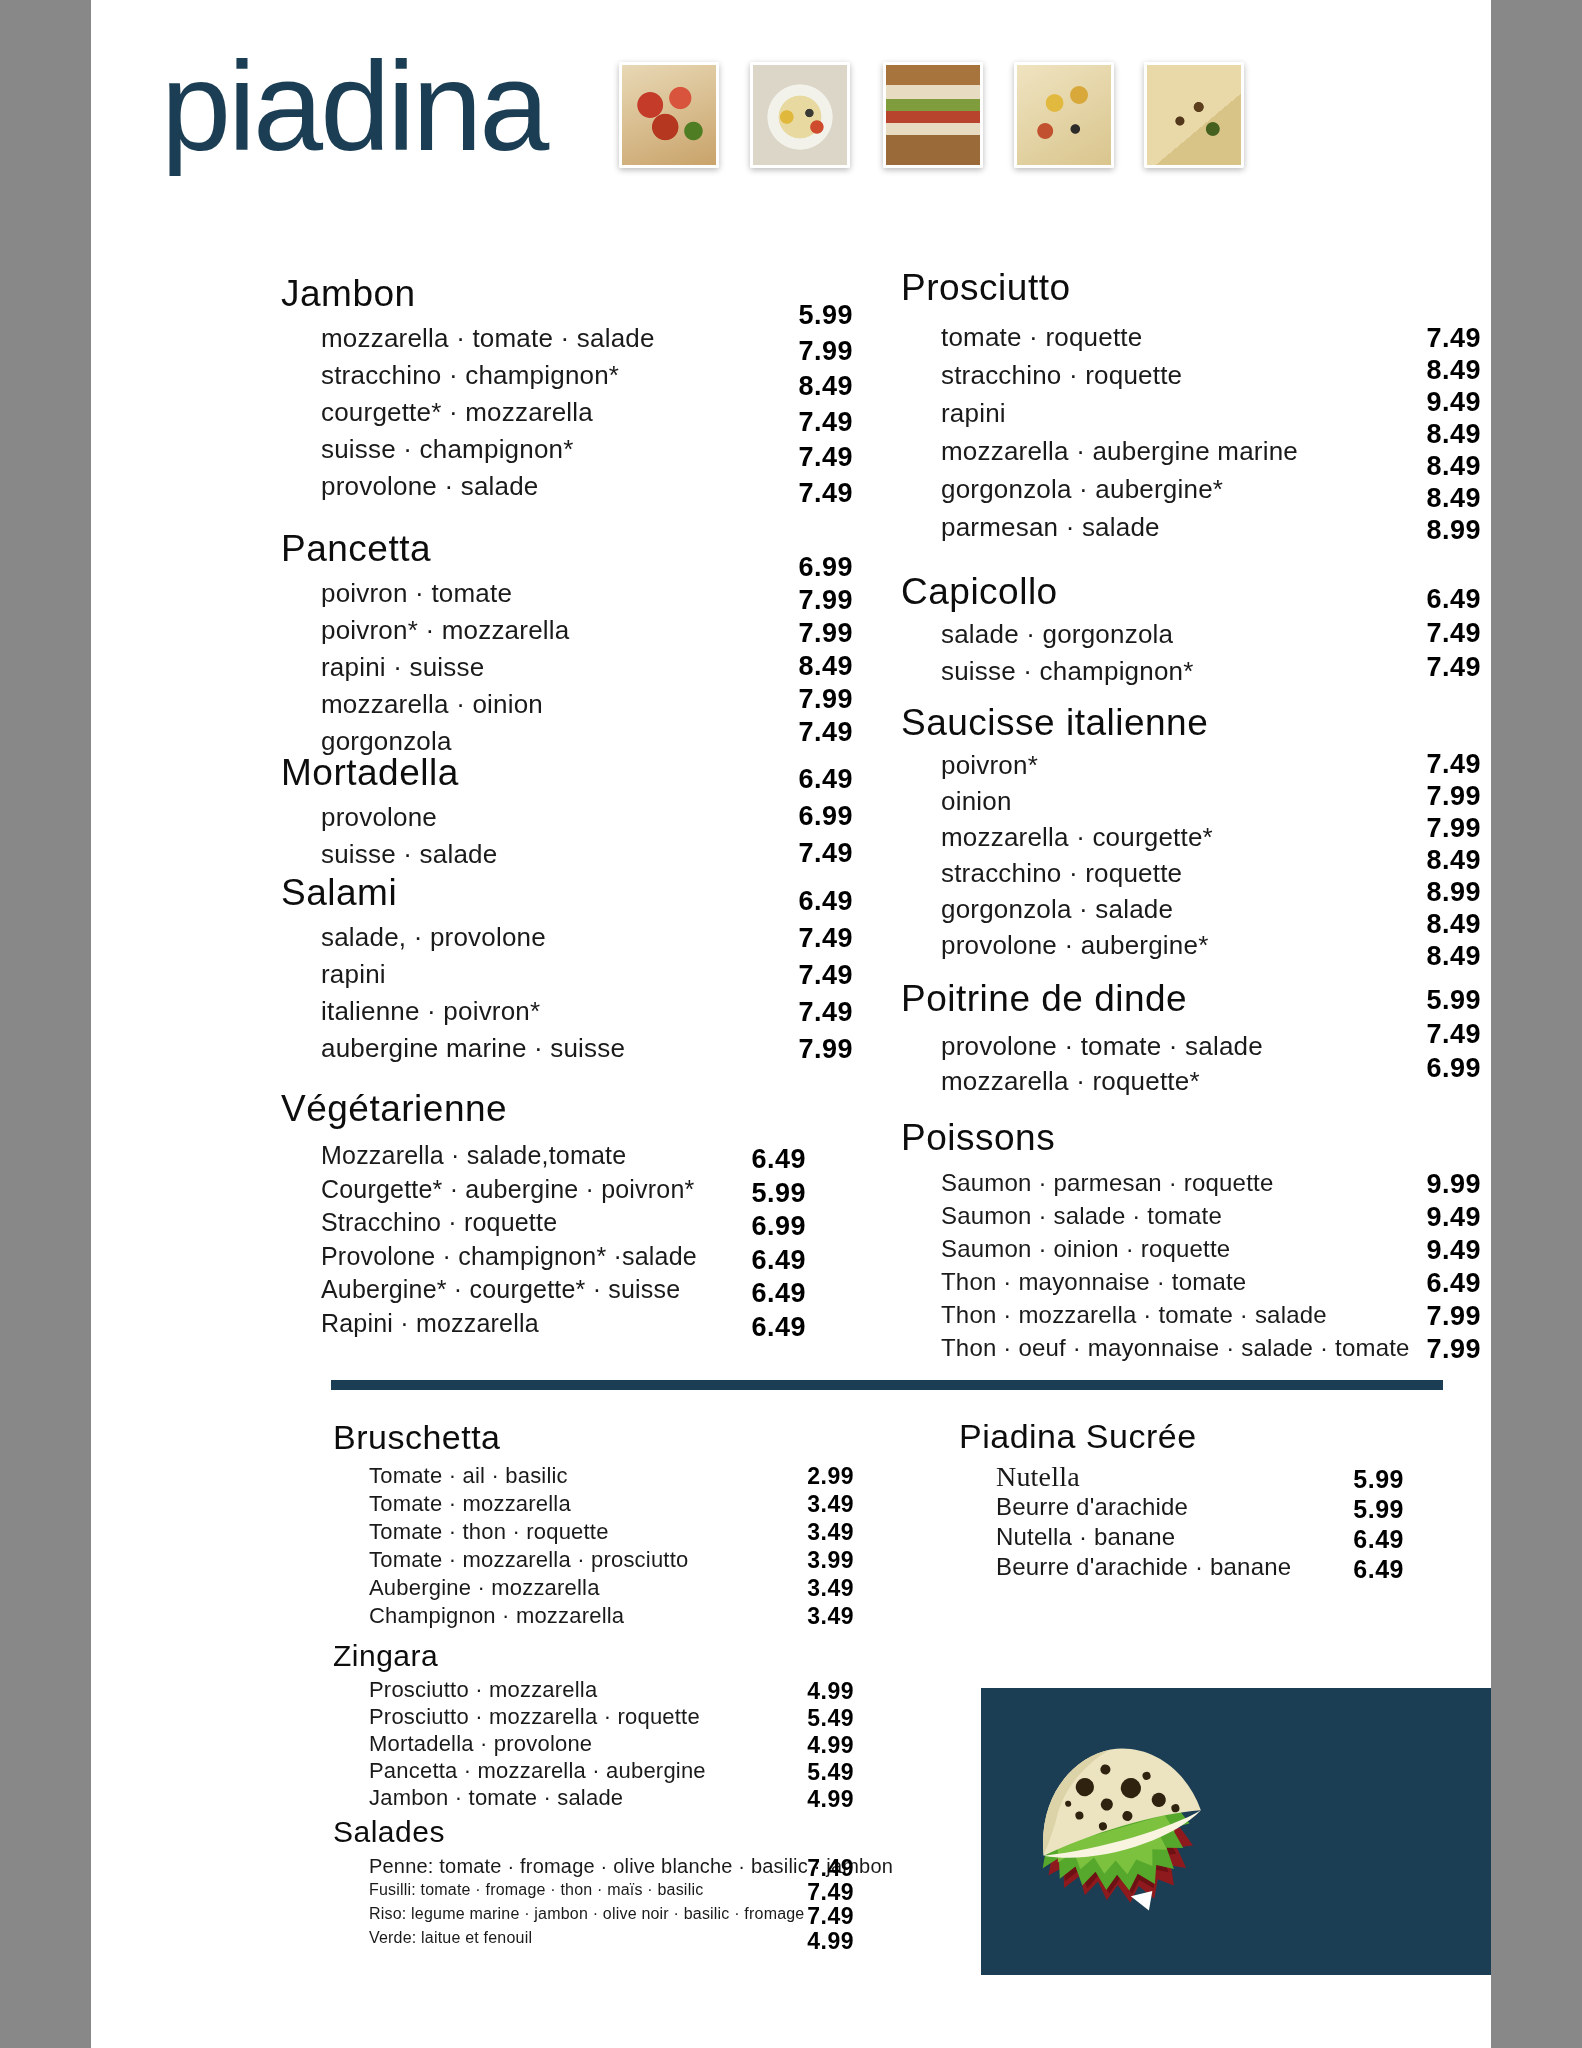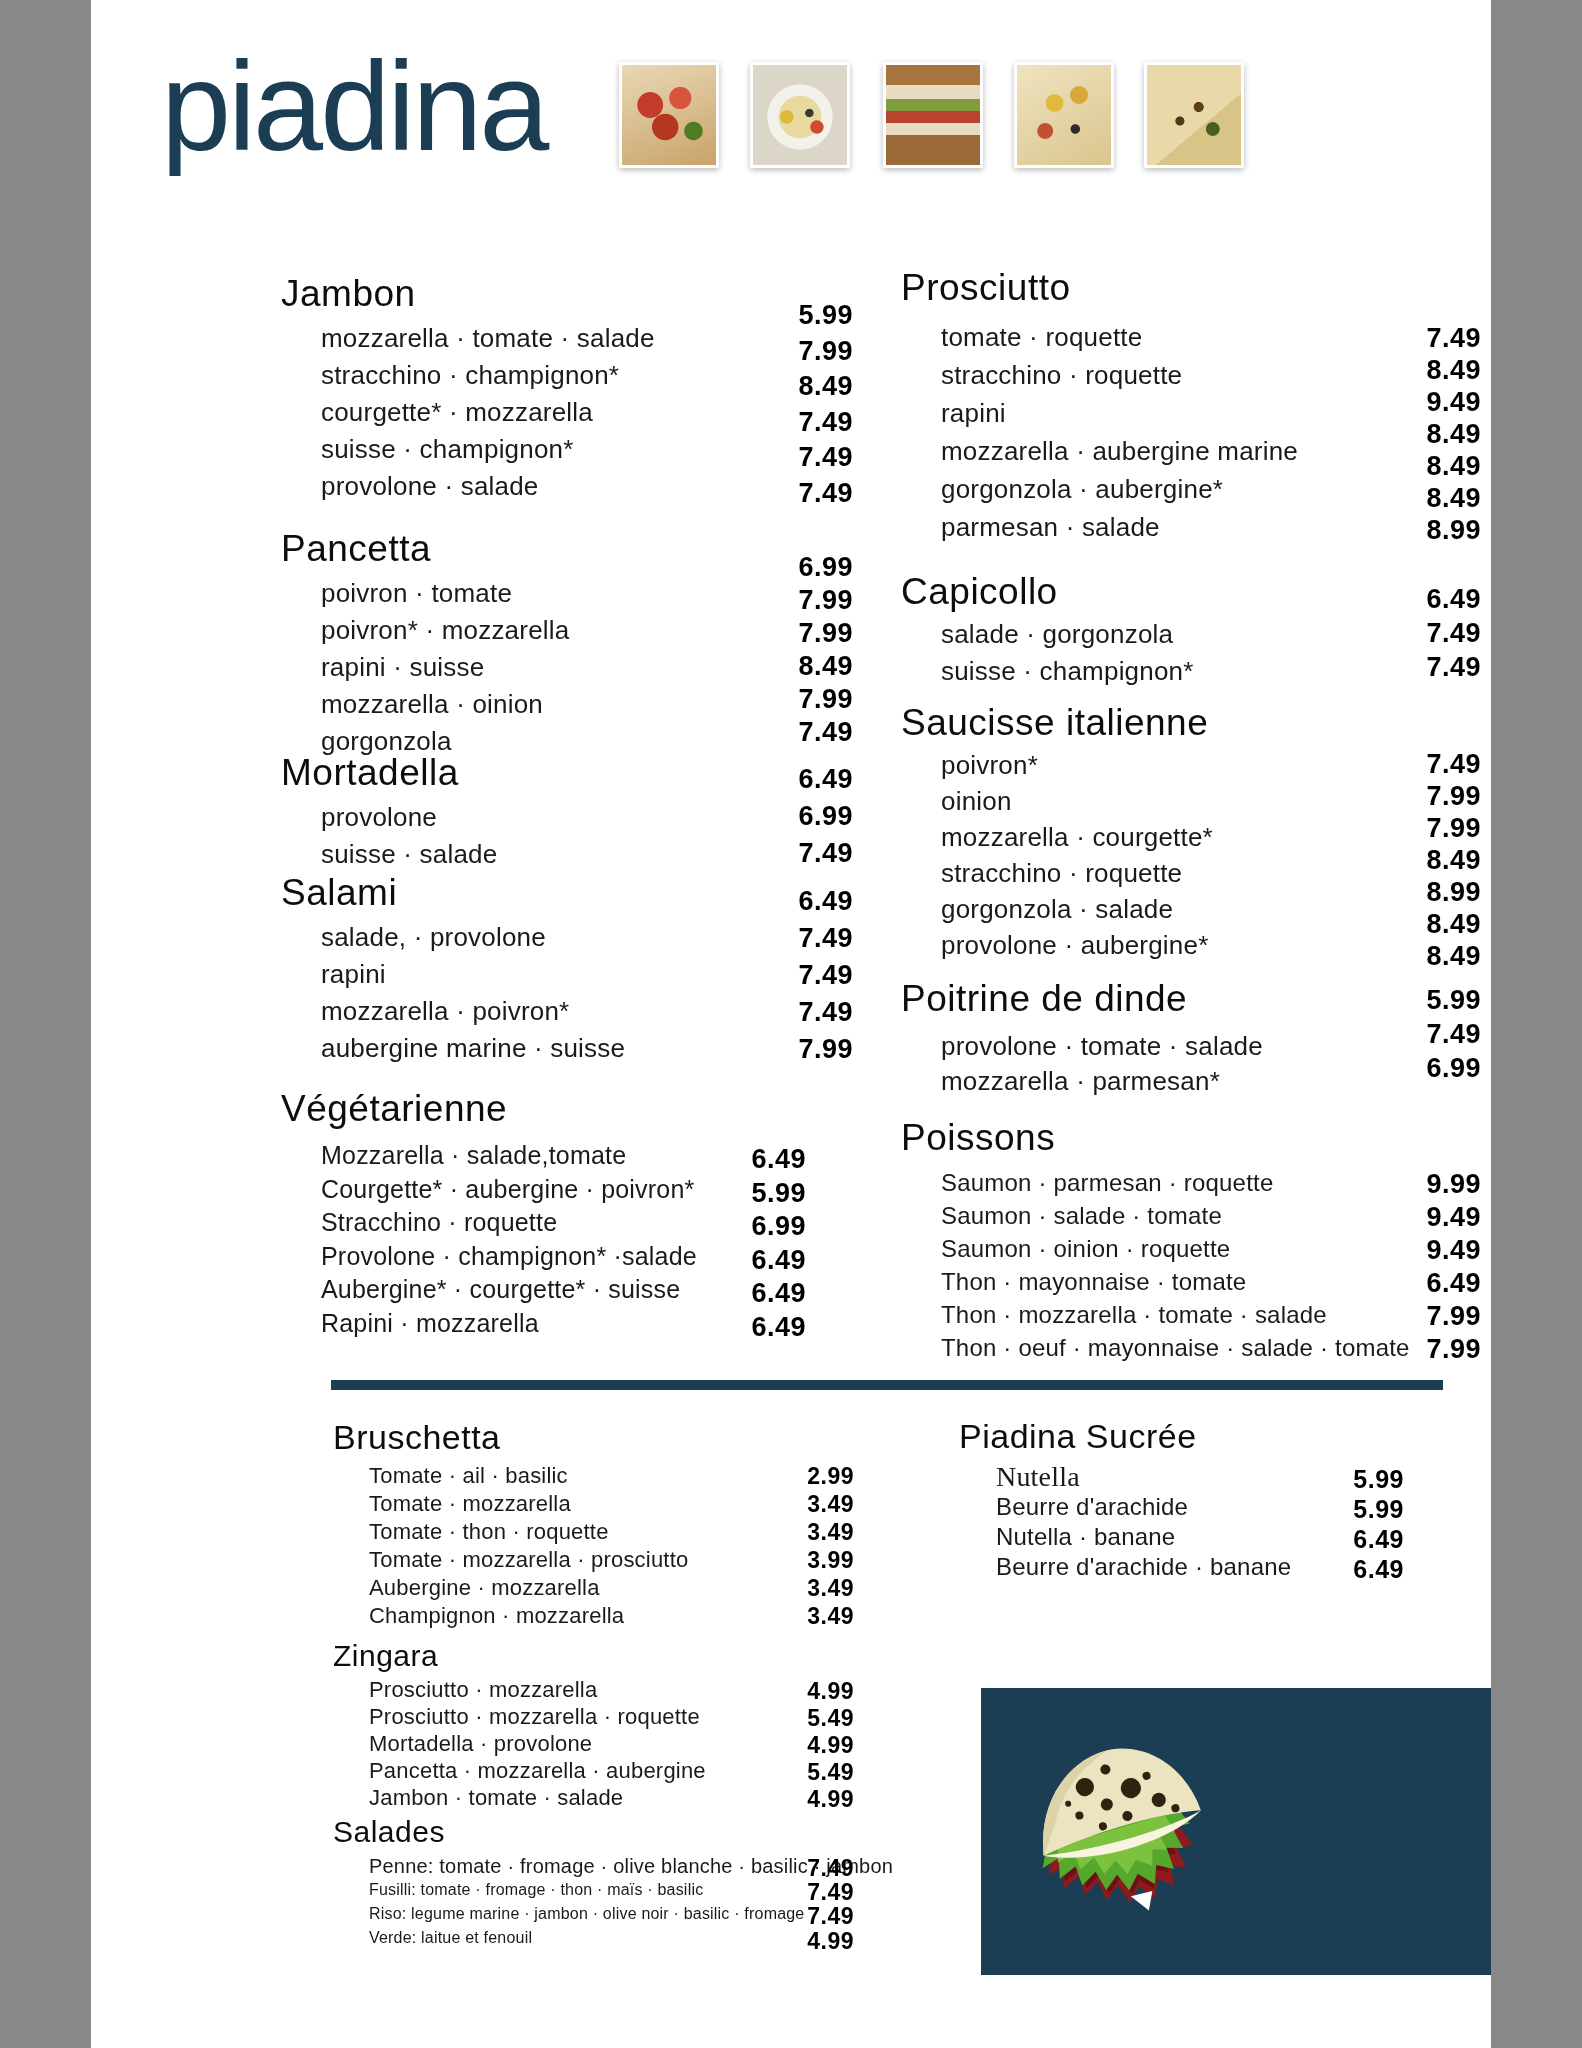--- a/index.html
+++ b/index.html
@@ -118,21 +118,21 @@
           <div class="price" style="line-height: 37px; font-size: 27px;">6.49</div>
           <div class="price" style="line-height: 37px; font-size: 27px;">6.99</div>
           <div class="price" style="line-height: 37px; font-size: 27px;">7.49</div>
         </div>
       </div>
       <div class="section" style="top: 871px;">
         <div class="sec-title" style="font-size: 37px;">Salami</div>
         <div class="items" style="top: 48px; padding-left: 40px;">
           <div class="item" style="line-height: 37px; font-size: 26px;">salade, · provolone</div>
           <div class="item" style="line-height: 37px; font-size: 26px;">rapini</div>
-          <div class="item" style="line-height: 37px; font-size: 26px;">mozzarella · poivron*</div>
+          <div class="item" style="line-height: 37px; font-size: 26px;">italienne · poivron*</div>
           <div class="item" style="line-height: 37px; font-size: 26px;">aubergine marine · suisse</div>
         </div>
         <div class="prices" style="top: 12px; right: 0px;">
           <div class="price" style="line-height: 37px; font-size: 27px;">6.49</div>
           <div class="price" style="line-height: 37px; font-size: 27px;">7.49</div>
           <div class="price" style="line-height: 37px; font-size: 27px;">7.49</div>
           <div class="price" style="line-height: 37px; font-size: 27px;">7.49</div>
           <div class="price" style="line-height: 37px; font-size: 27px;">7.99</div>
         </div>
       </div>
@@ -206,21 +206,21 @@
           <div class="price" style="line-height: 32px; font-size: 27px;">8.49</div>
           <div class="price" style="line-height: 32px; font-size: 27px;">8.99</div>
           <div class="price" style="line-height: 32px; font-size: 27px;">8.49</div>
           <div class="price" style="line-height: 32px; font-size: 27px;">8.49</div>
         </div>
       </div>
       <div class="section" style="top: 977px;">
         <div class="sec-title" style="font-size: 37px;">Poitrine de dinde</div>
         <div class="items" style="top: 52px; padding-left: 40px;">
           <div class="item" style="line-height: 35px; font-size: 26px;">provolone · tomate · salade</div>
-          <div class="item" style="line-height: 35px; font-size: 26px;">mozzarella · parmesan*</div>
+          <div class="item" style="line-height: 35px; font-size: 26px;">mozzarella · roquette*</div>
         </div>
         <div class="prices" style="top: 6px; right: 0px;">
           <div class="price" style="line-height: 34px; font-size: 27px;">5.99</div>
           <div class="price" style="line-height: 34px; font-size: 27px;">7.49</div>
           <div class="price" style="line-height: 34px; font-size: 27px;">6.99</div>
         </div>
       </div>
       <div class="section" style="top: 1116px;">
         <div class="sec-title" style="font-size: 37px;">Poissons</div>
         <div class="items" style="top: 50px; padding-left: 40px;">

